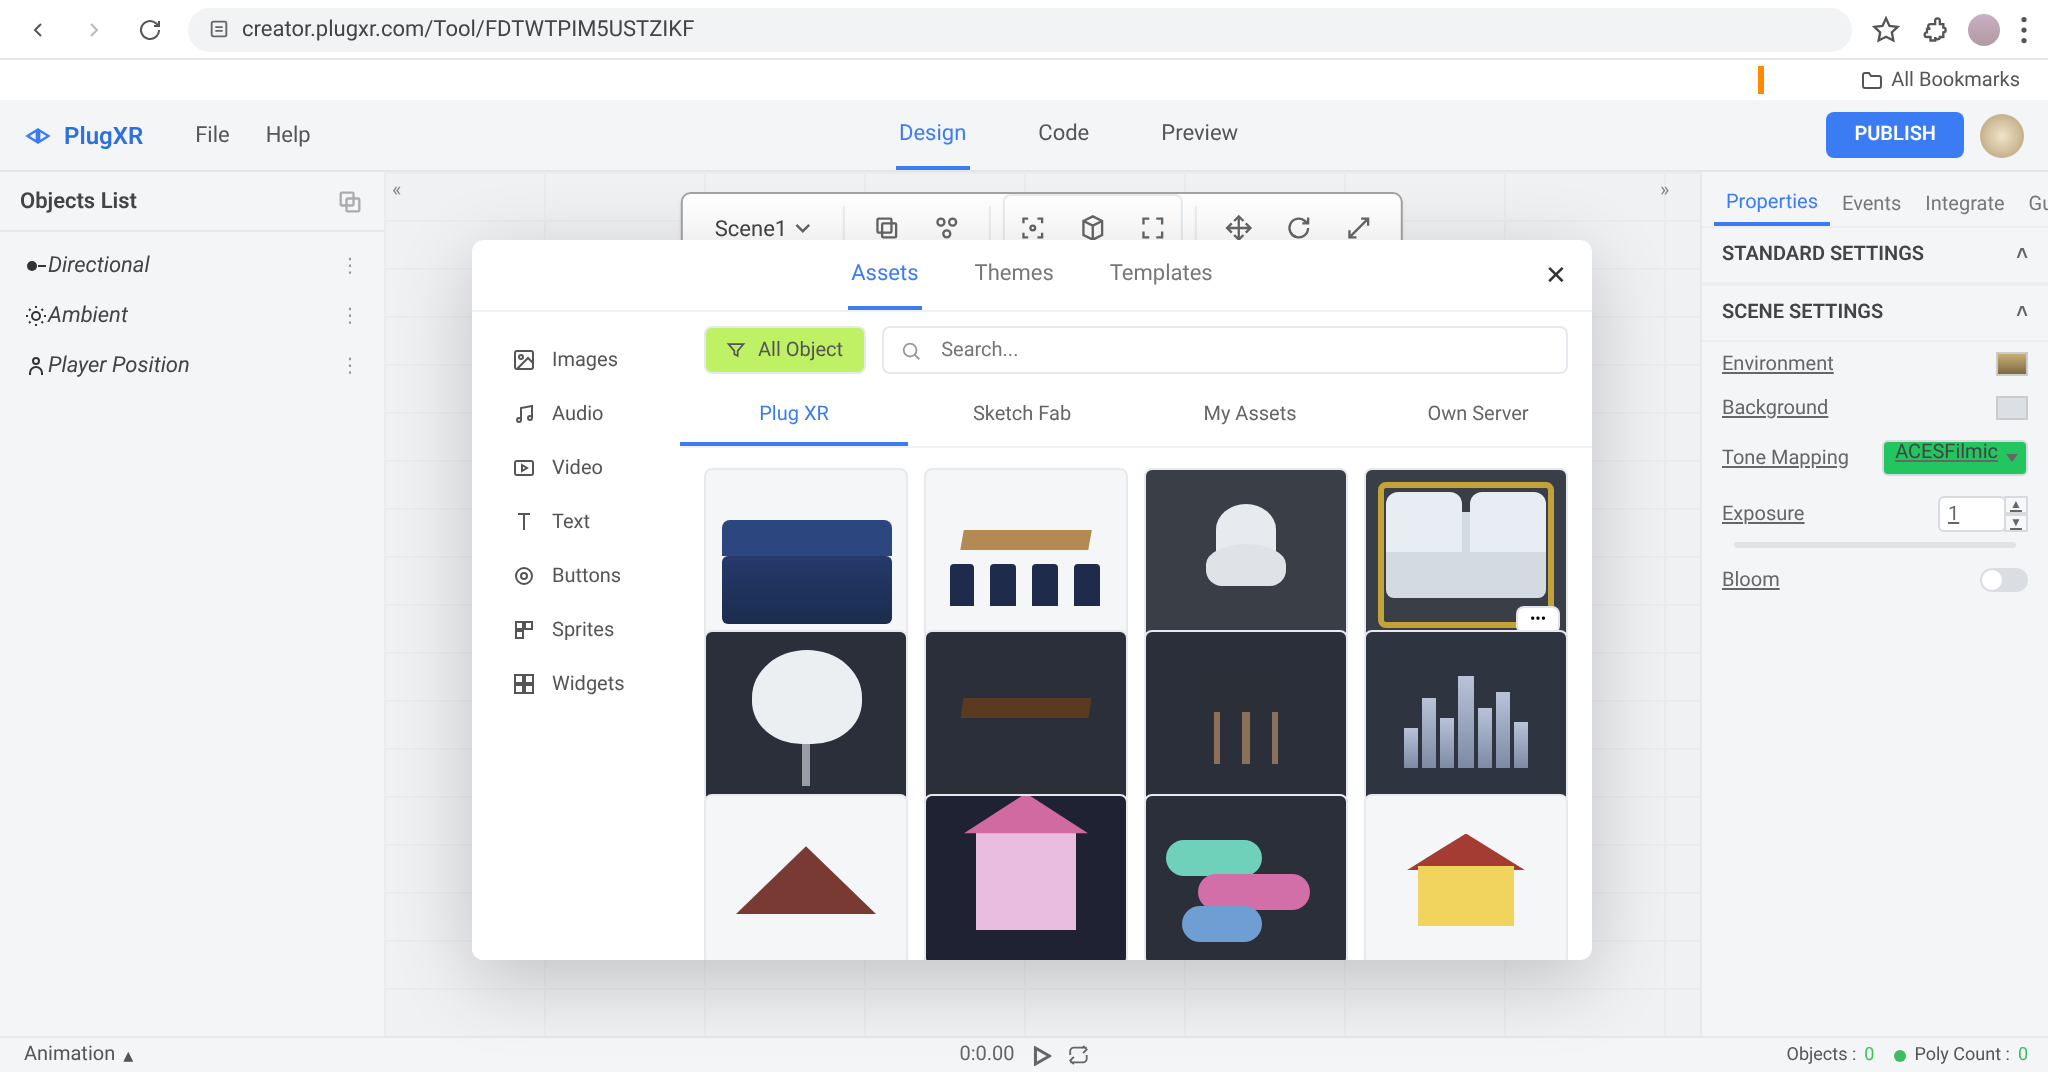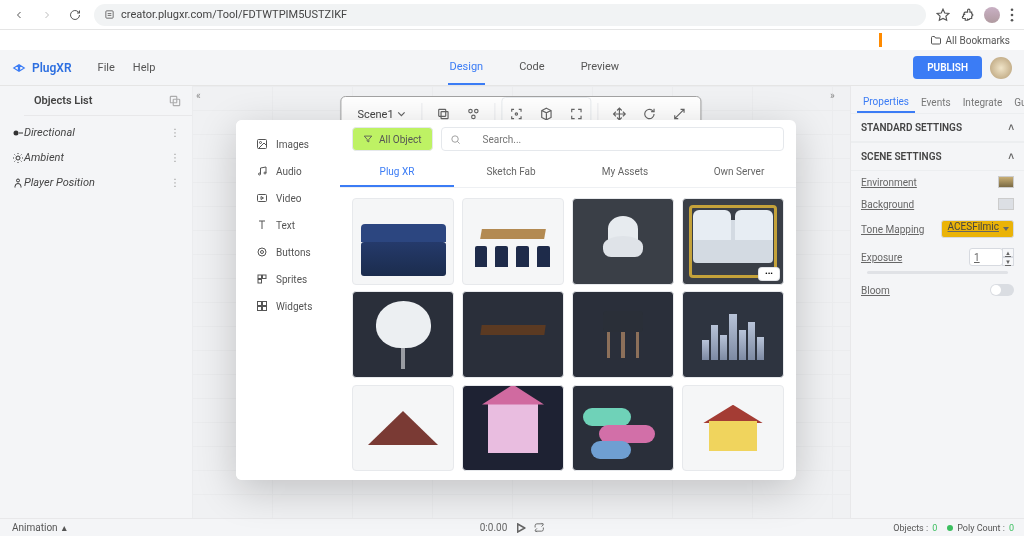--- a/index.html
+++ b/index.html
@@ -21,21 +21,21 @@
   .menubar { display:flex; gap:18px; margin-left:26px; font-size:11px; color:#555;}
   .center-tabs { flex:1; display:flex; justify-content:center; gap:32px; font-size:11px;}
   .center-tabs .tab { color:#555; padding:10px 2px; cursor:pointer;}
   .center-tabs .tab.active { color:#3b7cf5; border-bottom:2px solid #3b7cf5;}
   .publish-btn { background:#3b7cf5; color:#fff; border:none; padding:6px 14px; border-radius:4px; font-size:10px; font-weight:600; cursor:pointer; margin-right:8px;}
   .avatar-md { width:22px; height:22px; border-radius:50%; background:radial-gradient(circle,#f0e4c8,#b49b73);}
   
   .main { position:absolute; top:86px; bottom:18px; left:0; right:0; background:#f4f5f7; display:flex;}
   
   .left-panel { width:192px; background:#f4f5f7; display:flex; flex-direction:column;}
-  .panel-header { height:30px; display:flex; align-items:center; justify-content:space-between; padding:0 10px; font-size:11px; font-weight:600; color:#444; border-bottom:1px solid #e8e8ea;margin-left:24px;}
+  .panel-header { height:30px; display:flex; align-items:center; justify-content:space-between; padding:0 10px; font-size:11px; font-weight:600; color:#444; border-bottom:1px solid #e8e8ea;}
   .copy-icon { width:14px; height:14px; opacity:.5;}
   .chev-collapse { position:absolute; top:90px; left:196px; width:16px; height:16px; color:#888; font-size:10px; cursor:pointer;}
   .chev-collapse-r { position:absolute; top:90px; right:178px; width:16px; height:16px; color:#888; font-size:10px; cursor:pointer;}
   .obj-list { padding:4px 0;}
   .obj-row { display:flex; align-items:center; justify-content:space-between; padding:6px 12px; font-size:11px; color:#444;}
   .obj-row .oleft{ display:flex; align-items:center; gap:0;font-style:italic;}
   .obj-icon { width:12px; height:12px; display:flex; align-items:center; justify-content:center; color:#555;}
   .obj-more { color:#999; font-size:10px;}
   
   .canvas { flex:1; position:relative; background:#f0f1f3; overflow:hidden;}
@@ -53,21 +53,21 @@
   
   .right-panel { width:174px; background:#f4f5f7; border-left:1px solid #e8e8ea; font-size:10px; color:#555;}
   .rp-tabs { display:flex; align-items:center; padding:6px 6px 0;}
   .rp-tab { padding:4px 6px; font-size:10px; color:#777; cursor:pointer;}
   .rp-tab.active { color:#3b7cf5; border-bottom:2px solid #3b7cf5;}
   .rp-section { display:flex; align-items:center; justify-content:space-between; padding:8px 10px; font-size:10px; font-weight:600; color:#444; border-top:1px solid #eceef0; border-bottom:1px solid #eceef0;}
   .rp-caret { font-size:10px; color:#666;}
   .rp-row { display:flex; align-items:center; justify-content:space-between; padding:5px 10px; font-size:10px; color:#666;text-decoration:underline;}
   .swatch-env { width:16px; height:12px; background:linear-gradient(#c8ae74,#7a6a44); border:1px solid #ccc;}
   .swatch-bg { width:16px; height:12px; background:#dcdfe4; border:1px solid #ccc;}
-  .select-mini { height:18px; border:1px solid #d7dae0; border-radius:3px; background:#eab308; font-size:10px; padding:0 14px 0 6px; color:#444; position:relative;}
+  .select-mini { height:18px; border:1px solid #d7dae0; border-radius:3px; background:#22c55e; font-size:10px; padding:0 14px 0 6px; color:#444; position:relative;}
   .select-mini::after{ content:""; position:absolute; right:4px; top:6px; border-left:3px solid transparent; border-right:3px solid transparent; border-top:4px solid #666;}
   .num-box { width:34px; height:18px; border:1px solid #d7dae0; border-radius:3px; background:#fff; font-size:10px; padding:0 4px; display:flex; align-items:center;}
   .stepper { display:flex; flex-direction:column; margin-left:-1px;}
   .stepper div{ width:12px; height:9px; border:1px solid #d7dae0; background:#f6f7f9; font-size:6px; display:flex; align-items:center; justify-content:center; color:#666;}
   .range-faint{ flex:1; height:3px; background:#e0e2e6; border-radius:2px; margin:0 6px;}
   .toggle { width:24px; height:12px; background:#dadde2; border-radius:6px; position:relative;}
   .toggle::after{ content:""; position:absolute; left:1px; top:1px; width:10px; height:10px; background:#fff; border-radius:50%;}
   
   .footer { position:absolute; left:0; right:0; bottom:0; height:18px; background:#f4f5f7; border-top:1px solid #e8e8ea; display:flex; align-items:center; font-size:10px; color:#555;}
   .footer .anim { margin-left:12px; display:flex; align-items:center; gap:4px;}
@@ -82,21 +82,21 @@
   .modal-tabs .mtab.active{ color:#3b7cf5; border-bottom:2px solid #3b7cf5;}
   .modal-close{ position:absolute; right:10px; top:10px; width:16px; height:16px; display:flex; align-items:center; justify-content:center; color:#333; cursor:pointer; font-size:13px;}
   .modal-body{ flex:1; display:flex; overflow:hidden;}
   .modal-side{ width:104px; border-right:0; padding:10px 0; background:#fff;}
   .mside-item{ display:flex; align-items:center; gap:8px; padding:7px 14px; font-size:10px; color:#555; cursor:pointer; border-radius:5px; margin:1px 6px;}
   .mside-item.active{ background:#eaf1fe; color:#3b7cf5;}
   .mside-ico{ width:12px; height:12px; display:flex; align-items:center; justify-content:center;}
   .modal-main{ flex:1; display:flex; flex-direction:column;}
   .modal-toolbar{ height:38px; display:flex; align-items:center; padding:0 12px; gap:8px;}
   .chip{ height:24px; border:1px solid #e5e8ec; border-radius:4px; padding:0 10px; display:flex; align-items:center; gap:6px; font-size:10px; color:#555; background:#bef264;}
-  .search-wrap{ flex:1; height:24px; border:1px solid #e5e8ec; border-radius:4px; display:flex; align-items:center; padding:0 8px; gap:22px; font-size:10px; color:#999;}
+  .search-wrap{ flex:1; height:24px; border:1px solid #e5e8ec; border-radius:4px; display:flex; align-items:center; padding:0 8px; gap:10px; font-size:10px; color:#999;}
   .search-wrap input{ flex:1; border:none; outline:none; background:transparent; font-size:10px;}
   .upload-btn{ background:#3b7cf5; color:#fff; border:none; height:24px; padding:0 10px; border-radius:4px; font-size:9px; font-weight:600; display:flex; align-items:center; gap:6px; cursor:pointer;}
   .sub-tabs{ display:flex; border-bottom:1px solid #eef0f3; font-size:10px;}
   .sub-tab{ flex:1; text-align:center; padding:8px 0; color:#666; cursor:pointer;}
   .sub-tab.active{ color:#3b7cf5; border-bottom:2px solid #3b7cf5;}
   .asset-grid{ flex:1; overflow:auto; padding:10px 12px; display:grid; grid-template-columns:repeat(4,1fr); gap:8px;}
   .asset-card{ aspect-ratio:1/0.85; border-radius:4px; background:#2a2f3a; position:relative; overflow:hidden; display:flex; align-items:center; justify-content:center; border:1px solid #e7e9ec;}
   .asset-card.light{ background:#f5f6f7;}
   .asset-more{ position:absolute; right:4px; bottom:4px; width:20px; height:12px; background:#fff; border-radius:3px; display:flex; align-items:center; justify-content:center; font-size:8px; box-shadow:0 0 0 1px #e2e4e8;}
   .sofa-blue{ background:linear-gradient(#253a6b,#1b2c4d); height:40%; width:85%; border-radius:3px; position:relative; align-self:flex-end; margin-bottom:8px;}
@@ -399,20 +399,28 @@
     </span>
     <span style="display:flex;align-items:center;gap:4px">
       <span class="dot-g"></span>
       <span>Poly Count :</span>
       <span style="color:#3bbf5f">0</span>
     </span>
   </div>
 </div>
 
 <div class="modal">
+  <div class="modal-header">
+    <div class="modal-tabs">
+      <span class="mtab active">Assets</span>
+      <span class="mtab">Themes</span>
+      <span class="mtab">Templates</span>
+    </div>
+    <div class="modal-close">✕</div>
+  </div>
   <div class="modal-body">
     <div class="modal-side">
       <div class="mside-item">
         <span class="mside-ico">
             <svg width="12" height="12" viewBox="0 0 24 24" fill="none" stroke="currentColor" stroke-width="2">
               <rect x="3" y="3" width="18" height="18" rx="2"></rect>
               <circle cx="9" cy="9" r="2"></circle>
               <path d="M21 15l-5-5L5 21"></path>
             </svg>
           </span>

